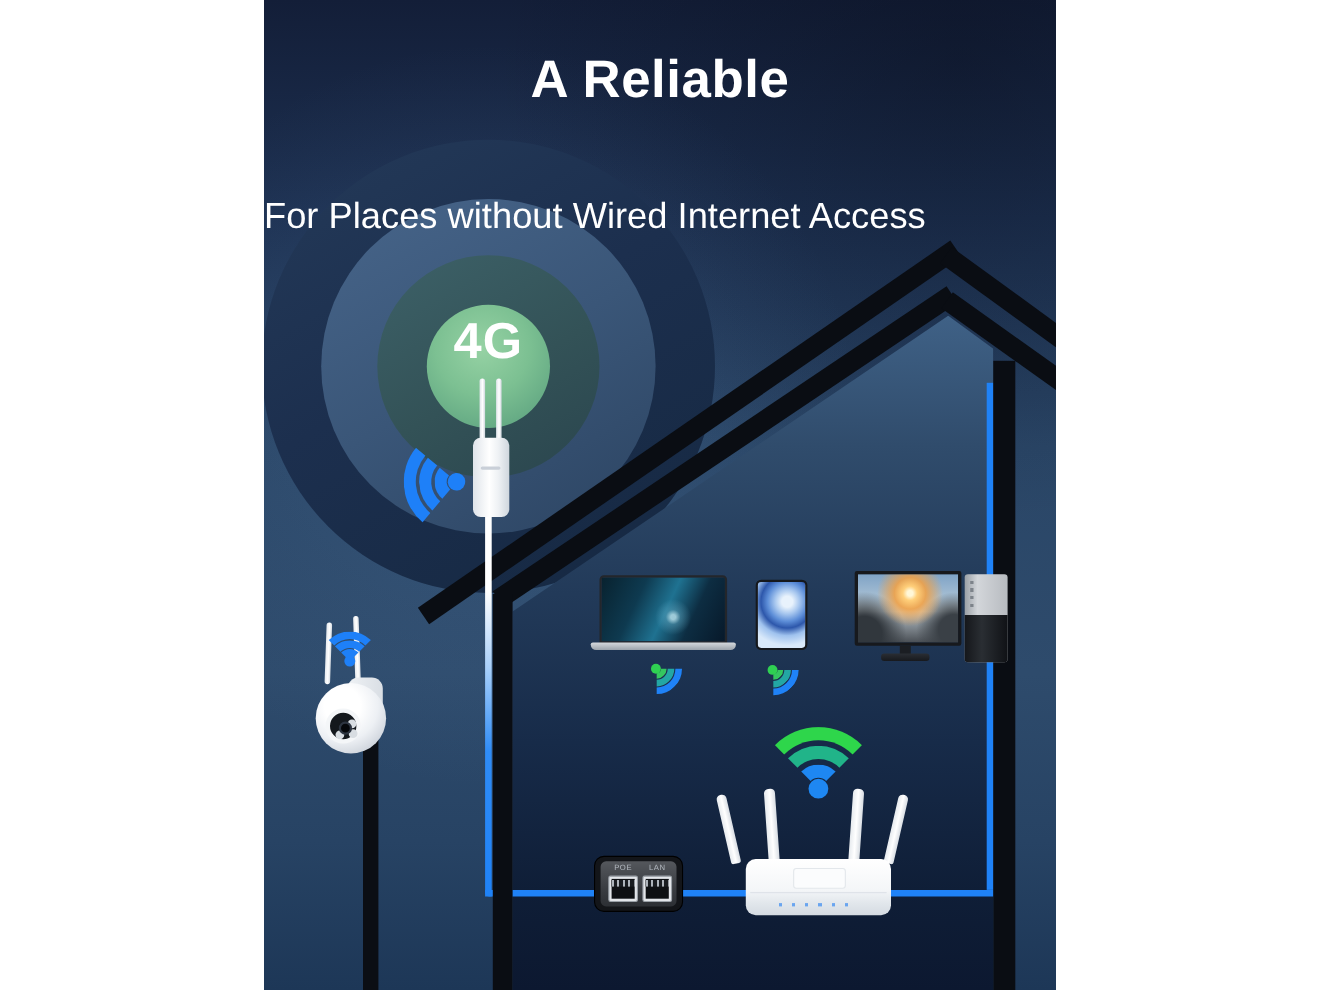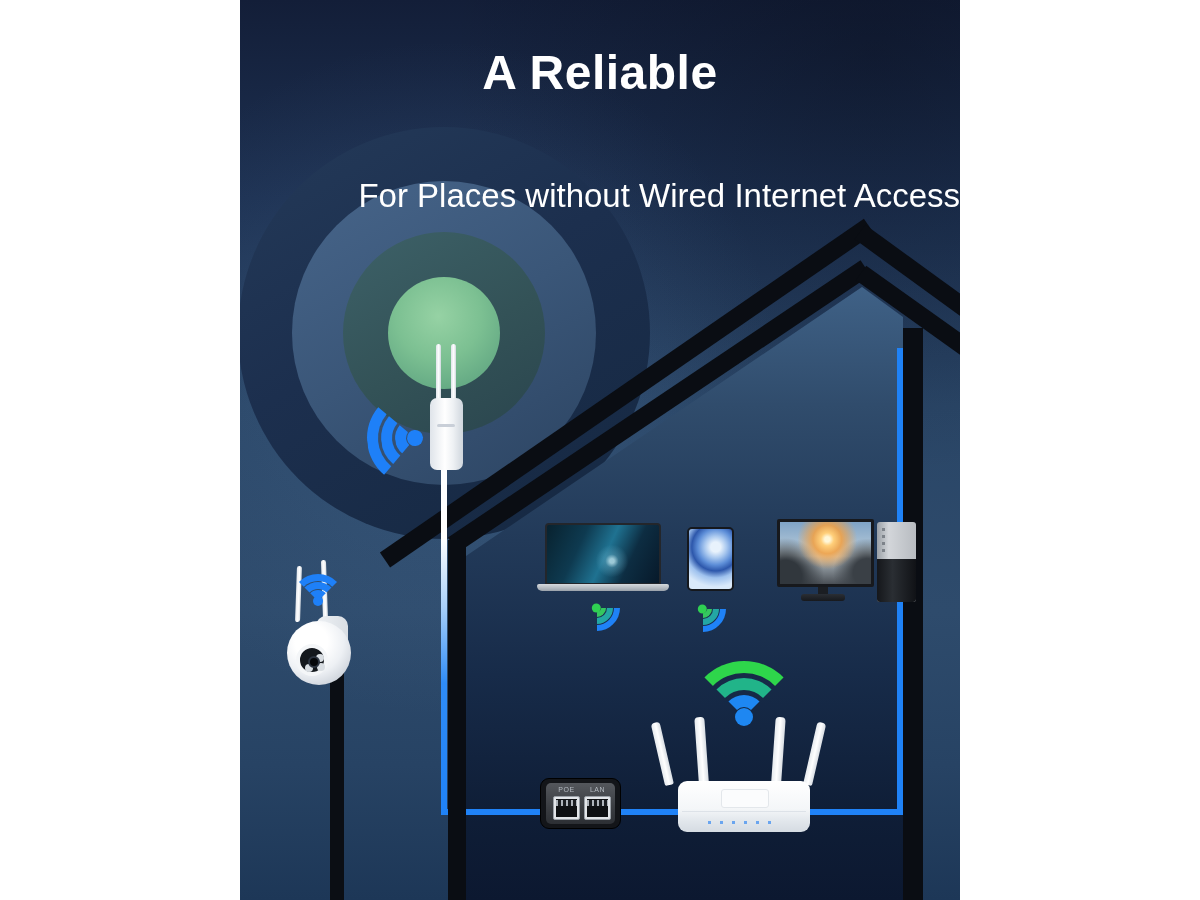--- a/index.html
+++ b/index.html
@@ -32,21 +32,21 @@
   .roof-ol{left:145px;top:551px;width:588px;transform:rotate(-34.6deg);}
   .roof-or{left:620px;top:223px;width:130px;transform:rotate(36deg);}
   .roof-il{left:213px;top:536px;width:497px;transform:rotate(-33.9deg);}
   .roof-ir{left:621px;top:264px;width:128px;transform:rotate(35.5deg);}
   .wall-l{left:208px;top:540px;width:18px;height:360px;}
   .wall-r{left:663px;top:328px;width:20px;height:572px;}
   .pole{left:90px;top:655px;width:14px;height:245px;background:#0b0e14;z-index:5;}
   
   .title{left:0;top:44px;width:720px;text-align:center;color:#fff;font-weight:bold;
          font-size:48px;line-height:58px;letter-spacing:.5px;z-index:9;}
-  .subtitle{left:0;top:176px;width:720px;text-align:right;color:#fff;font-size:33px;line-height:40px;z-index:9;}
+  .subtitle{left:0;top:176px;width:720px;text-align:left;color:#fff;font-size:33px;line-height:40px;z-index:9;}
   .fourg{left:154px;top:282px;width:100px;text-align:center;color:#fff;font-weight:bold;font-size:46px;letter-spacing:1px;z-index:8;}
   
   .cpe-rod{width:5px;background:linear-gradient(90deg,#dfe4ea,#ffffff 55%,#cfd6dd);border-radius:3px;z-index:7;}
   .cpe-body{left:190px;top:398px;width:33px;height:72px;border-radius:7px;z-index:7;
             background:linear-gradient(90deg,#dfe4ea,#ffffff 45%,#eef1f4 70%,#cfd6dd);}
   .cpe-logo{left:7px;top:26px;width:18px;height:3px;background:#c9cfd8;border-radius:2px;}
   
   .wifi{width:0;height:0;z-index:8;transform-origin:0 0;}
   .wifi i{position:absolute;display:block;border-radius:50%;box-sizing:border-box;border-style:solid;border-color:transparent;}
   .wifi .dot{border:none;}
@@ -121,20 +121,21 @@
   <div class="abs blk wall-r"></div>
   <div class="abs pole"></div>
 
   <div class="abs cable-v"></div>
 
   <div class="abs title">
     <div>A Reliable</div>
   </div>
   <div class="abs subtitle">For Places without Wired Internet Access</div>
 
+  <div class="abs fourg">4G</div>
   <div class="abs cpe-rod" style="left:196px;top:344px;height:58px;"></div>
   <div class="abs cpe-rod" style="left:211px;top:344px;height:58px;"></div>
   <div class="abs cpe-body">
     <div class="abs cpe-logo"></div>
   </div>
 
   <div class="abs wifi" style="left:175px;top:438px;transform:rotate(-95deg);">
     <i style="left:-20px;top:-20px;width:40px;height:40px;border-width:11px;border-top-color:#1e80f8;"></i>
     <i style="left:-34px;top:-34px;width:68px;height:68px;border-width:11px;border-top-color:#1e80f8;"></i>
     <i style="left:-48px;top:-48px;width:96px;height:96px;border-width:11px;border-top-color:#1e80f8;"></i>

